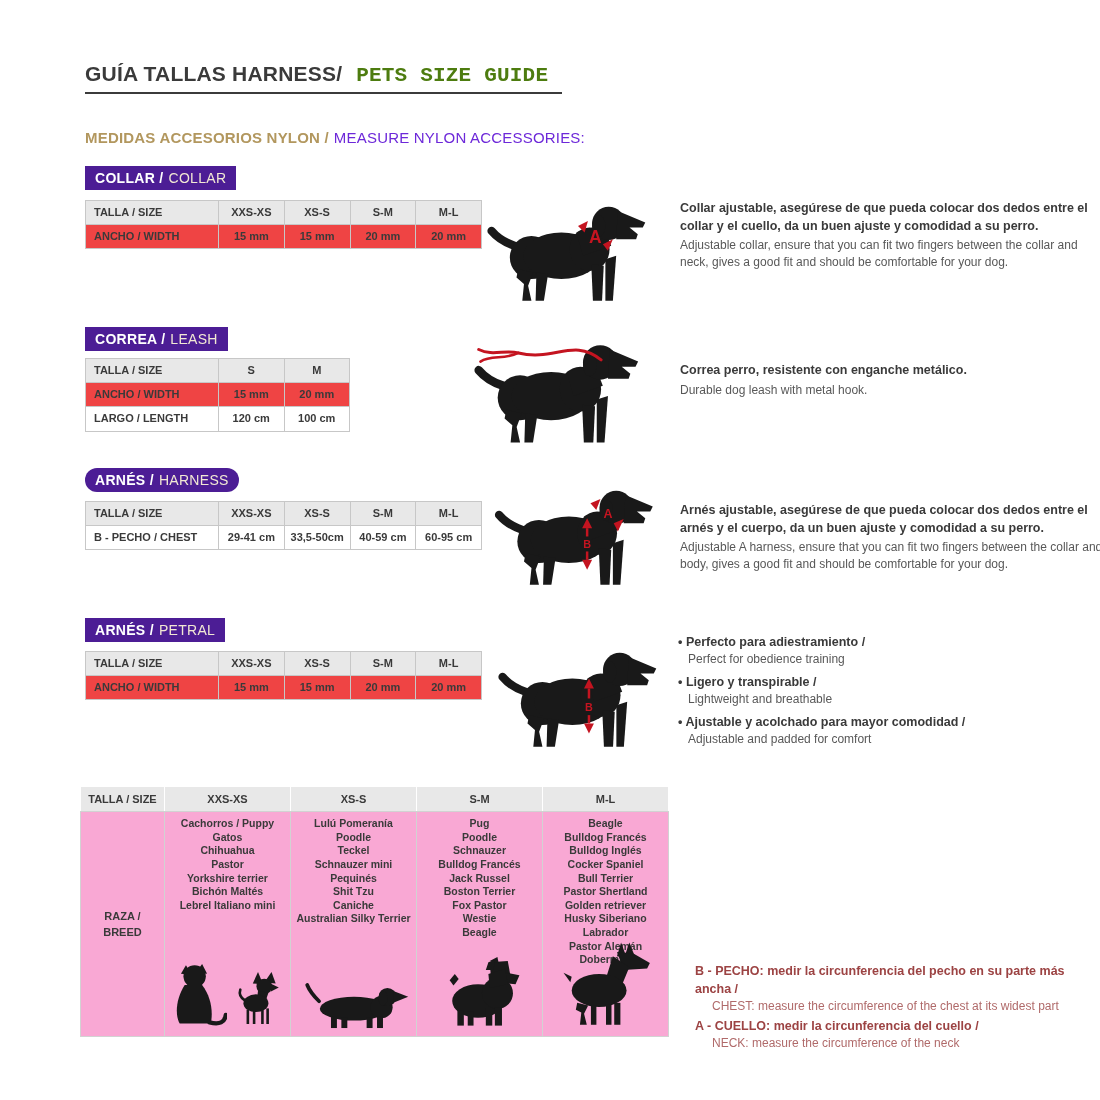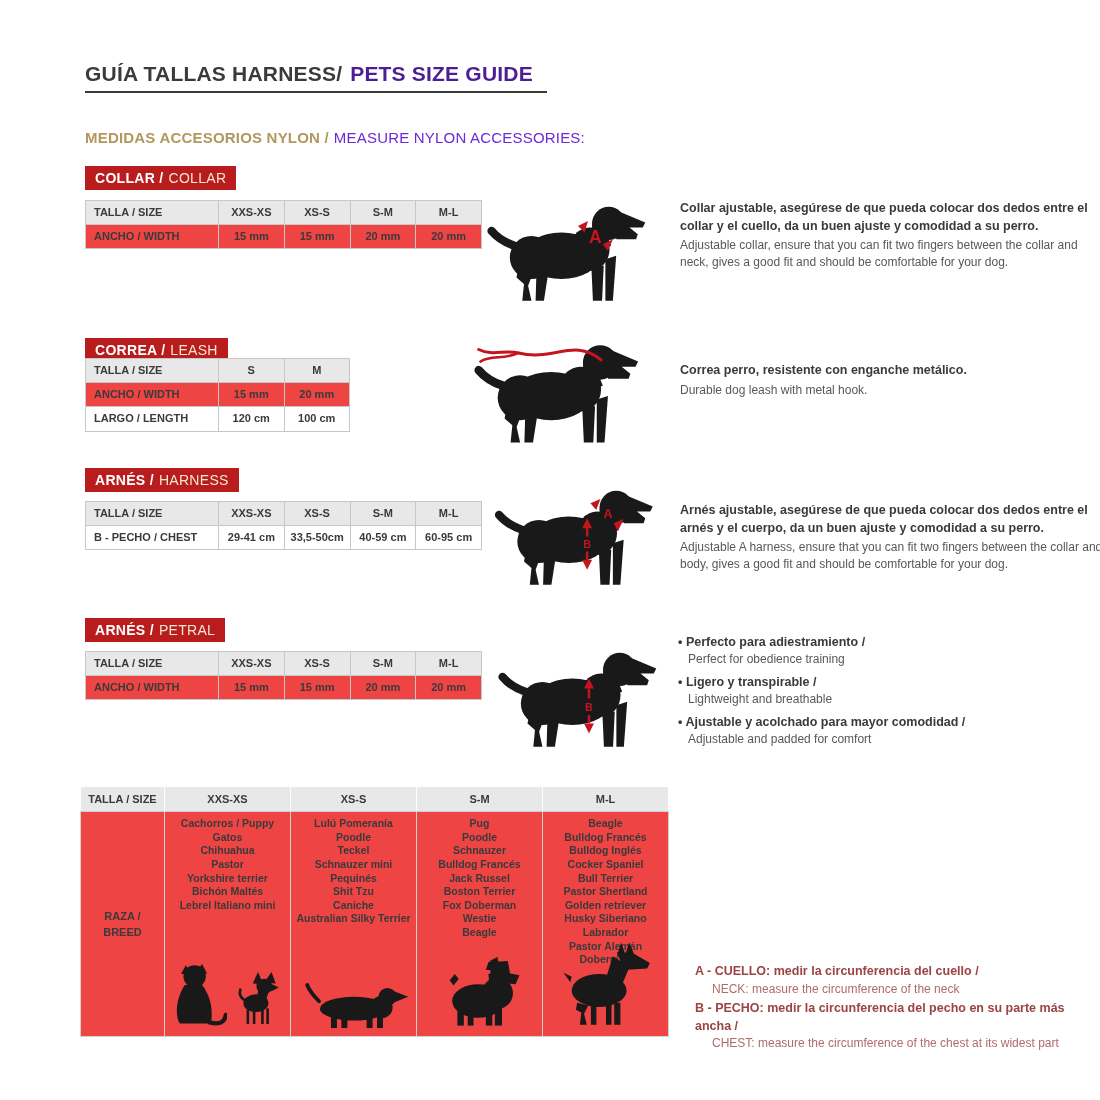--- a/index.html
+++ b/index.html
@@ -3,26 +3,26 @@
 <meta charset="utf-8">
 <style>
   html,body{margin:0;padding:0;background:#fff;}
   .page{position:relative;width:1100px;height:1100px;background:#ffffff;
         font-family:"Liberation Sans",sans-serif;color:#3a3a3a;overflow:hidden;}
   .abs{position:absolute;}
 
   
   .title{font-size:21px;font-weight:bold;letter-spacing:.2px;
          border-bottom:2px solid #3b3b3b;padding-bottom:5px;padding-right:14px;display:inline-block;}
-  .title .en{font-weight:600;color:#4c1d95;margin-left:8px;}
+  .title .en{font-weight:600;color:#4d7c0f;margin-left:14px;font-family:Liberation Mono, monospace;}
   .subtitle{font-size:15px;font-weight:bold;color:#b2975e;letter-spacing:.2px;}
   .subtitle .en{font-weight:normal;color:#6d28d9;margin-left:5px;}
 
   
-  .badge{background:#b91c1c;color:#fff;font-size:14px;font-weight:bold;
+  .badge{background:#4c1d95;color:#fff;font-size:14px;font-weight:bold;
          padding:4px 10px;display:inline-block;letter-spacing:.3px;}
   .badge .en{font-weight:normal;color:#f2e8d4;margin-left:5px;}
 
   
   table.sizes{border-collapse:collapse;table-layout:fixed;font-size:11px;font-weight:bold;color:#3a3a3a;}
   table.sizes td{border:1px solid #c7c7c7;text-align:center;padding:5px 2px;background:#fff;line-height:1.2;}
   table.sizes tr.hdr td{background:#e8e8e8;}
   table.sizes tr.alt td{background:#ef4444;}
   table.sizes td.lbl{text-align:left;padding-left:8px;}
 
@@ -31,21 +31,21 @@
   .desc-en{font-size:12px;color:#585858;line-height:1.4;margin:0;}
 
   .bullet-block{margin-bottom:7px;}
   .b-es{font-size:12.5px;font-weight:bold;line-height:1.35;}
   .b-en{font-size:12px;color:#585858;line-height:1.35;margin-left:10px;}
 
   
   table.breeds{border-collapse:collapse;table-layout:fixed;font-size:10.5px;font-weight:bold;color:#3a3a3a;}
   table.breeds td{border:1px solid #d2d2d2;text-align:center;vertical-align:top;padding:0;}
   table.breeds tr.hdr td{background:#e8e8e8;font-size:11px;padding:6px 2px;border:1px solid #fff;border-bottom:1px solid #d2d2d2;}
-  table.breeds td.body{height:224px;position:relative;background:#ef4444;}
+  table.breeds td.body{height:224px;position:relative;background:#f9a8d4;}
   table.breeds td.labelcell{vertical-align:middle;font-size:11px;line-height:1.5;}
   .breed-list{padding-top:5px;line-height:1.3;}
   .animals{position:absolute;bottom:5px;left:0;right:0;display:flex;justify-content:center;align-items:flex-end;gap:5px;}
 
   
   .note{margin-bottom:3px;}
   .note-es{font-size:12.5px;font-weight:bold;color:#9c4343;line-height:1.4;}
   .note-en{font-size:12px;color:#b06a6a;line-height:1.4;margin-left:17px;}
 
   svg{display:block;}
@@ -116,21 +116,21 @@
     <polygon points="112,36 124,30 120,44" fill="#c41420"></polygon>
     <polygon points="142,58 154,52 148,66" fill="#c41420"></polygon>
     <text x="133" y="56" font-size="21" font-weight="bold" fill="#c41420" text-anchor="middle">A</text>
   </svg>
 
   <div class="abs" style="left:680px;top:200px;width:425px;">
     <p class="desc-es">Collar ajustable, asegúrese de que pueda colocar dos dedos entre el collar y el cuello, da un buen ajuste y comodidad a su perro.</p>
     <p class="desc-en">Adjustable collar, ensure that you can fit two fingers between the collar and neck, gives a good fit and should be comfortable for your dog.</p>
   </div>
 
-  <div class="abs badge" style="left:85px;top:338px;">
+  <div class="abs badge" style="left:85px;top:327px;">
     <span>CORREA /</span><span class="en">LEASH</span>
   </div>
 
   <table class="sizes abs" style="left:85px;top:358px;width:265px;">
     <colgroup>
         <col style="width:133px">
         <col>
         <col>
       </colgroup>
     <tbody>
@@ -156,21 +156,21 @@
     <use href="#dogShape"></use>
     <path d="M150,30 C118,4 96,32 54,22 C38,18 24,26 8,18" stroke="#c41420" stroke-width="3.5" fill="none" stroke-linecap="round"></path>
     <path d="M54,22 C38,30 22,24 10,32" stroke="#c41420" stroke-width="3" fill="none" stroke-linecap="round"></path>
   </svg>
 
   <div class="abs" style="left:680px;top:362px;width:425px;">
     <p class="desc-es">Correa perro, resistente con enganche metálico.</p>
     <p class="desc-en">Durable dog leash with metal hook.</p>
   </div>
 
-  <div class="abs badge" style="left:85px;top:468px;">
+  <div class="abs badge" style="left:85px;top:468px;border-radius:12px;">
     <span>ARNÉS /</span><span class="en">HARNESS</span>
   </div>
 
   <table class="sizes abs" style="left:85px;top:501px;width:397px;">
     <colgroup>
         <col style="width:133px">
         <col>
         <col>
         <col>
         <col>
@@ -348,21 +348,21 @@
       </td>
 
       <td class="body">
         <div class="breed-list">
               <div>Pug</div>
               <div>Poodle</div>
               <div>Schnauzer</div>
               <div>Bulldog Francés</div>
               <div>Jack Russel</div>
               <div>Boston Terrier</div>
-              <div>Fox Doberman</div>
+              <div>Fox Pastor</div>
               <div>Westie</div>
               <div>Beagle</div>
             </div>
         <div class="animals">
           <svg width="84" height="78" viewBox="0 0 130 112" fill="#191919">
             <polygon points="18,38 26,28 32,36 24,46"></polygon>
             <ellipse cx="62" cy="70" rx="40" ry="26"></ellipse>
             <circle cx="92" cy="58" r="24"></circle>
             <path d="M80,10 L108,8 L112,30 L104,34 L82,34 Z"></path>
             <polygon points="80,8 92,2 94,12"></polygon>
@@ -405,22 +405,22 @@
             <rect x="48" y="92" width="8" height="28"></rect>
           </svg>
         </div>
       </td>
     </tr>
   </tbody>
     </table>
 
   <div class="abs" style="left:695px;top:963px;width:405px;">
     <div class="note">
+      <div class="note-es">B - PECHO: medir la circunferencia del pecho en su parte más ancha /</div>
+      <div class="note-en">CHEST: measure the circumference of the chest at its widest part</div>
+    </div>
+    <div class="note">
       <div class="note-es">A - CUELLO: medir la circunferencia del cuello /</div>
       <div class="note-en">NECK: measure the circumference of the neck</div>
     </div>
-    <div class="note">
-      <div class="note-es">B - PECHO: medir la circunferencia del pecho en su parte más ancha /</div>
-      <div class="note-en">CHEST: measure the circumference of the chest at its widest part</div>
-    </div>
   </div>
 
 </div>
 
 </body></html>

